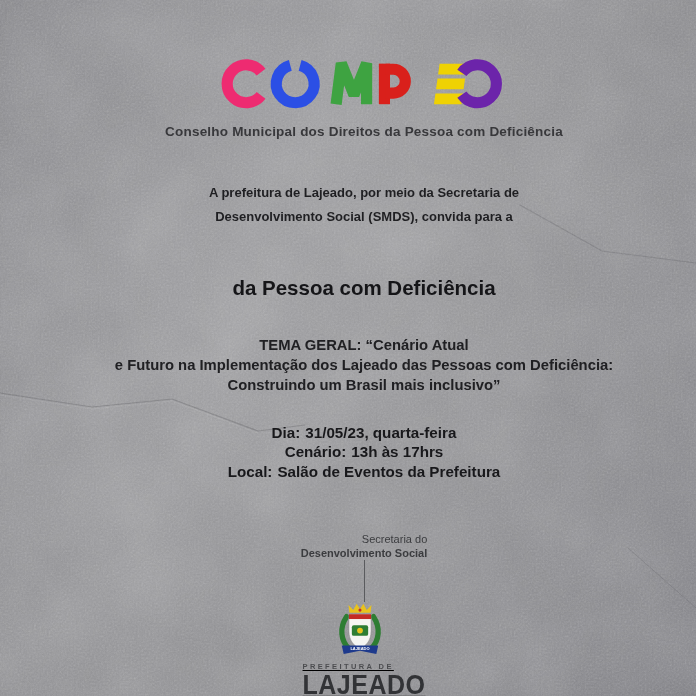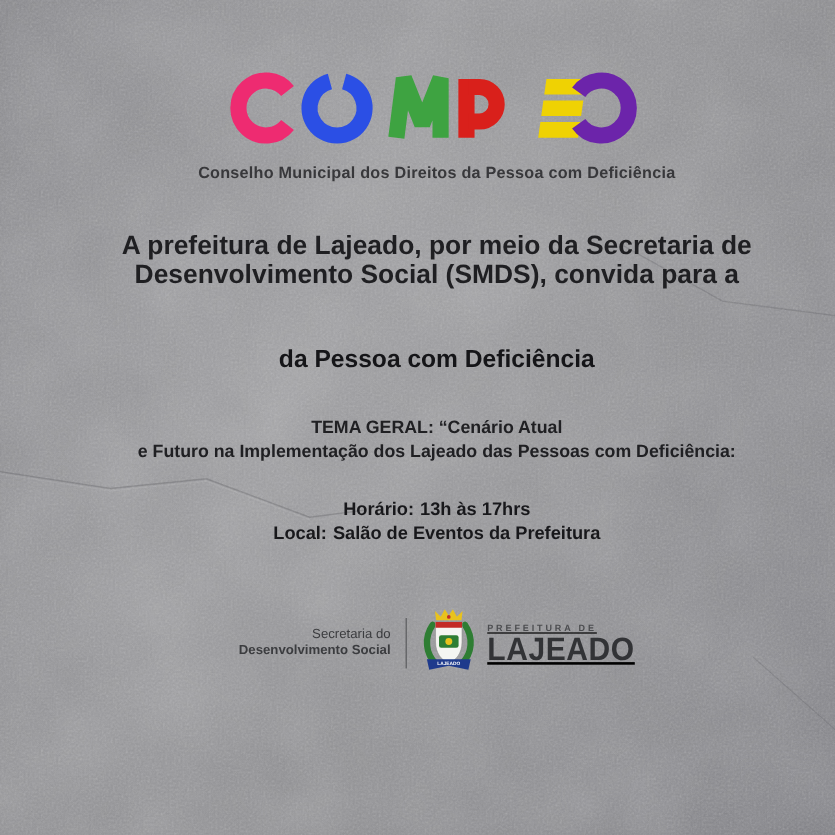--- a/index.html
+++ b/index.html
@@ -48,21 +48,21 @@
   .poster-title {
     margin: 24px 0 0 0;
     font-size: 57px;
     line-height: 1;
     font-weight: 800;
     letter-spacing: 5px;
     color: #0d0d0f;
   }
   .intro-text {
     margin: 42px 0 0 0;
-    font-size: 22px;
+    font-size: 13px;
     line-height: 24px;
     font-weight: 600;
     color: #1f1f22;
   }
   .event-title {
     margin: 18px 0 0 0;
     font-size: 20.5px;
     line-height: 27px;
     font-weight: 800;
     color: #151518;
@@ -80,20 +80,21 @@
     line-height: 19.5px;
     color: #18181b;
   }
   .detail-label { font-weight: 600; margin-right: 5px; }
   .detail-value { font-weight: 800; }
   .footer {
     margin-top: 52px;
     display: flex;
     align-items: center;
     justify-content: center;
+    flex-direction: column;
   }
   .secretariat {
     text-align: right;
     color: #3b3c3f;
     font-size: 11px;
     line-height: 13.5px;
   }
   .secretariat .line2 { font-weight: 700; }
   .footer-divider {
     width: 1.5px;
@@ -183,25 +184,29 @@
     </p>
 
     <h2 class="event-title">
       <br>
       <span>da Pessoa com Deficiência</span>
     </h2>
 
     <p class="theme-text">
       <span>TEMA GERAL: “Cenário Atual</span><br>
       <span>e Futuro na Implementação dos Lajeado das Pessoas com Deficiência:</span><br>
+      <span>Construindo um Brasil mais inclusivo”</span>
     </p>
 
     <div class="details">
       <div class="detail-row">
-        <span class="detail-label">Horário:</span><span class="detail-value">13h às 17hrs</span>
+        <span class="detail-label">Dia:</span><span class="detail-value">31/05/23, quarta-feira</span>
+      </div>
+      <div class="detail-row">
+        <span class="detail-label">Cenário:</span><span class="detail-value">13h às 17hrs</span>
       </div>
       <div class="detail-row">
         <span class="detail-label">Local:</span><span class="detail-value">Salão de Eventos da Prefeitura</span>
       </div>
     </div>
 
     <div class="footer">
       <div class="secretariat">
         <div class="line1">Secretaria do</div>
         <div class="line2">Desenvolvimento Social</div>

